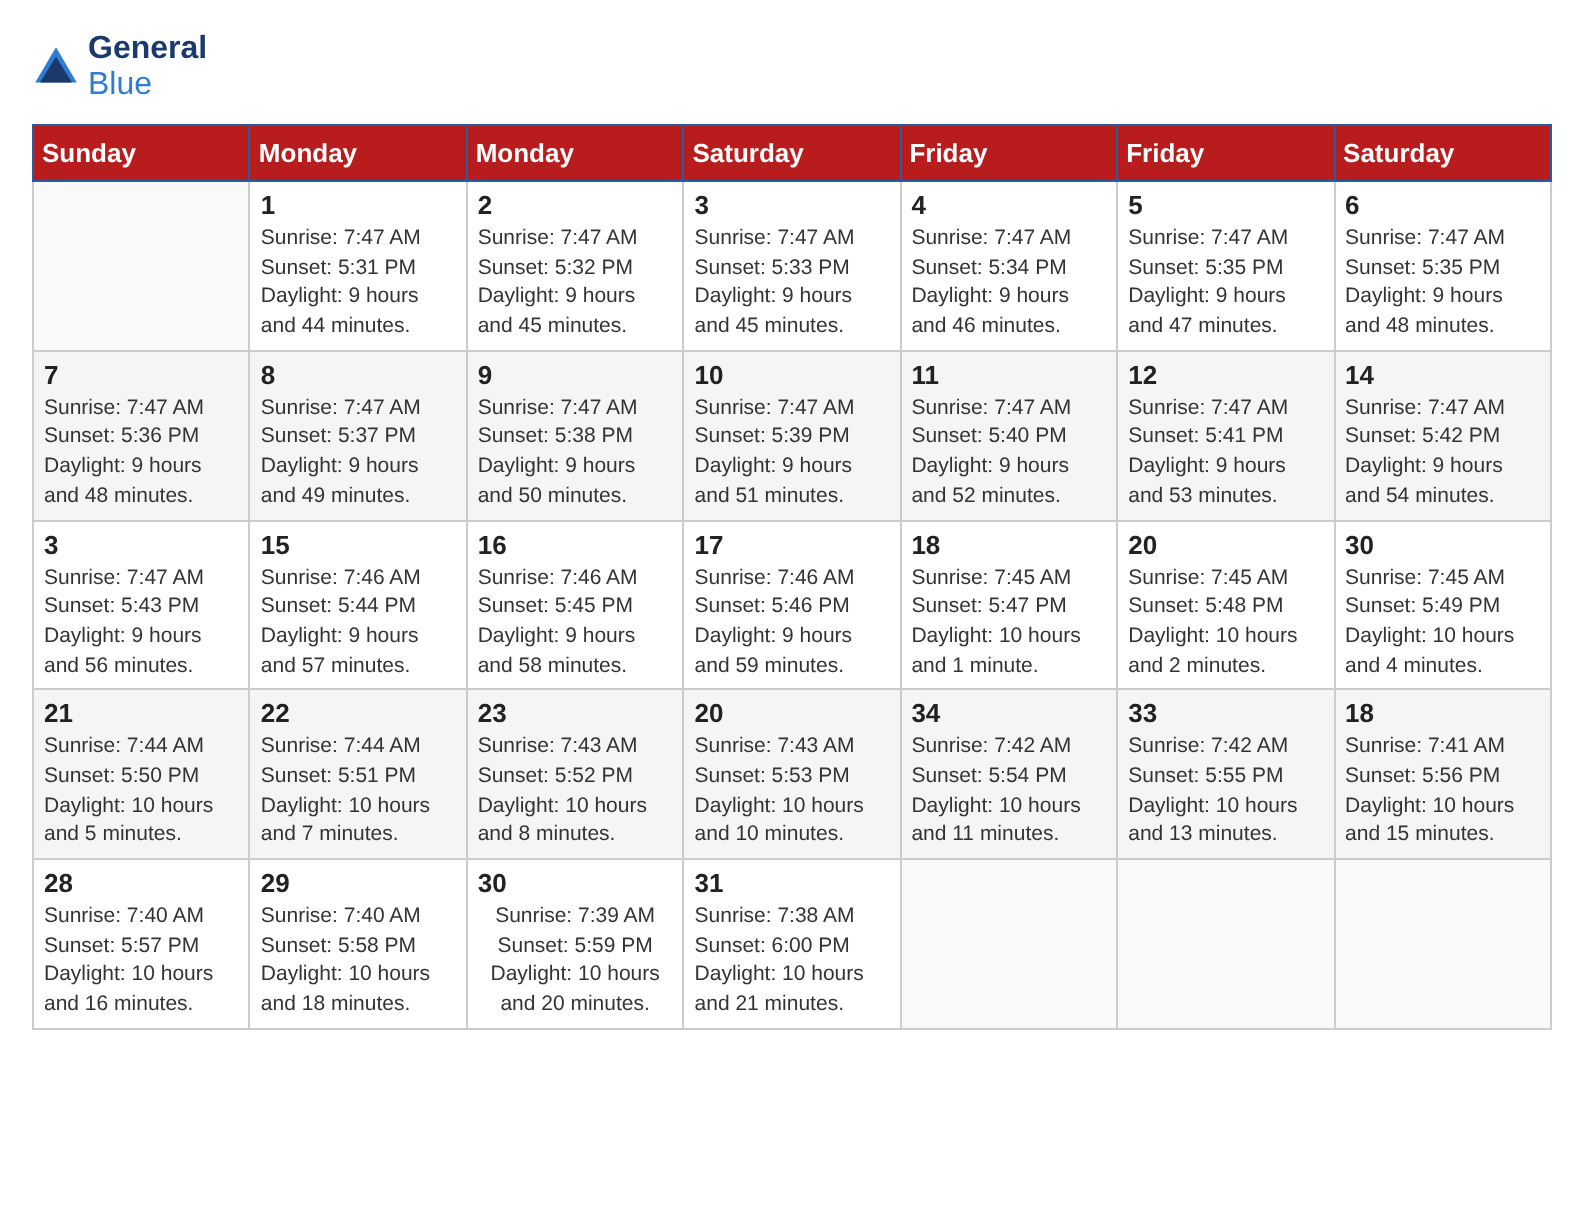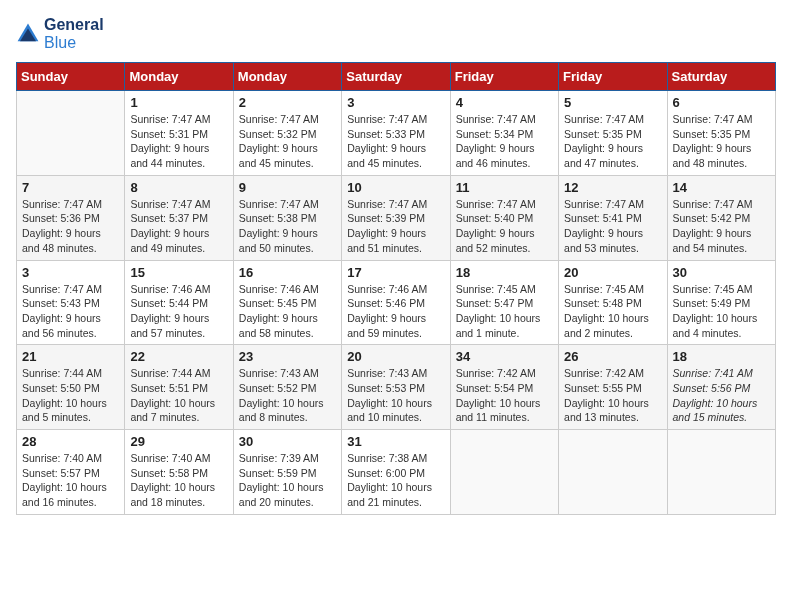--- a/index.html
+++ b/index.html
@@ -290,29 +290,29 @@
 and 10 minutes.</div>
         </td>
         <td>
           <span class="day-number">34</span>
           <div class="day-info" style="white-space: pre-line;">Sunrise: 7:42 AM
 Sunset: 5:54 PM
 Daylight: 10 hours
 and 11 minutes.</div>
         </td>
         <td>
-          <span class="day-number">26</span>
+          <span class="day-number">33</span>
           <div class="day-info" style="white-space: pre-line;">Sunrise: 7:42 AM
 Sunset: 5:55 PM
 Daylight: 10 hours
 and 13 minutes.</div>
         </td>
         <td>
           <span class="day-number">18</span>
-          <div class="day-info" style="white-space: pre-line; font-style: italic;">Sunrise: 7:41 AM
+          <div class="day-info" style="white-space: pre-line;">Sunrise: 7:41 AM
 Sunset: 5:56 PM
 Daylight: 10 hours
 and 15 minutes.</div>
         </td>
       </tr>
       <tr>
         <td>
           <span class="day-number">28</span>
           <div class="day-info" style="white-space: pre-line;">Sunrise: 7:40 AM
 Sunset: 5:57 PM
@@ -321,21 +321,21 @@
         </td>
         <td>
           <span class="day-number">29</span>
           <div class="day-info" style="white-space: pre-line;">Sunrise: 7:40 AM
 Sunset: 5:58 PM
 Daylight: 10 hours
 and 18 minutes.</div>
         </td>
         <td>
           <span class="day-number">30</span>
-          <div class="day-info" style="white-space: pre-line;">Sunrise: 7:39 AM
+          <div class="day-info" style="white-space: pre-line; text-align: center;">Sunrise: 7:39 AM
 Sunset: 5:59 PM
 Daylight: 10 hours
 and 20 minutes.</div>
         </td>
         <td>
           <span class="day-number">31</span>
           <div class="day-info" style="white-space: pre-line;">Sunrise: 7:38 AM
 Sunset: 6:00 PM
 Daylight: 10 hours
 and 21 minutes.</div>

